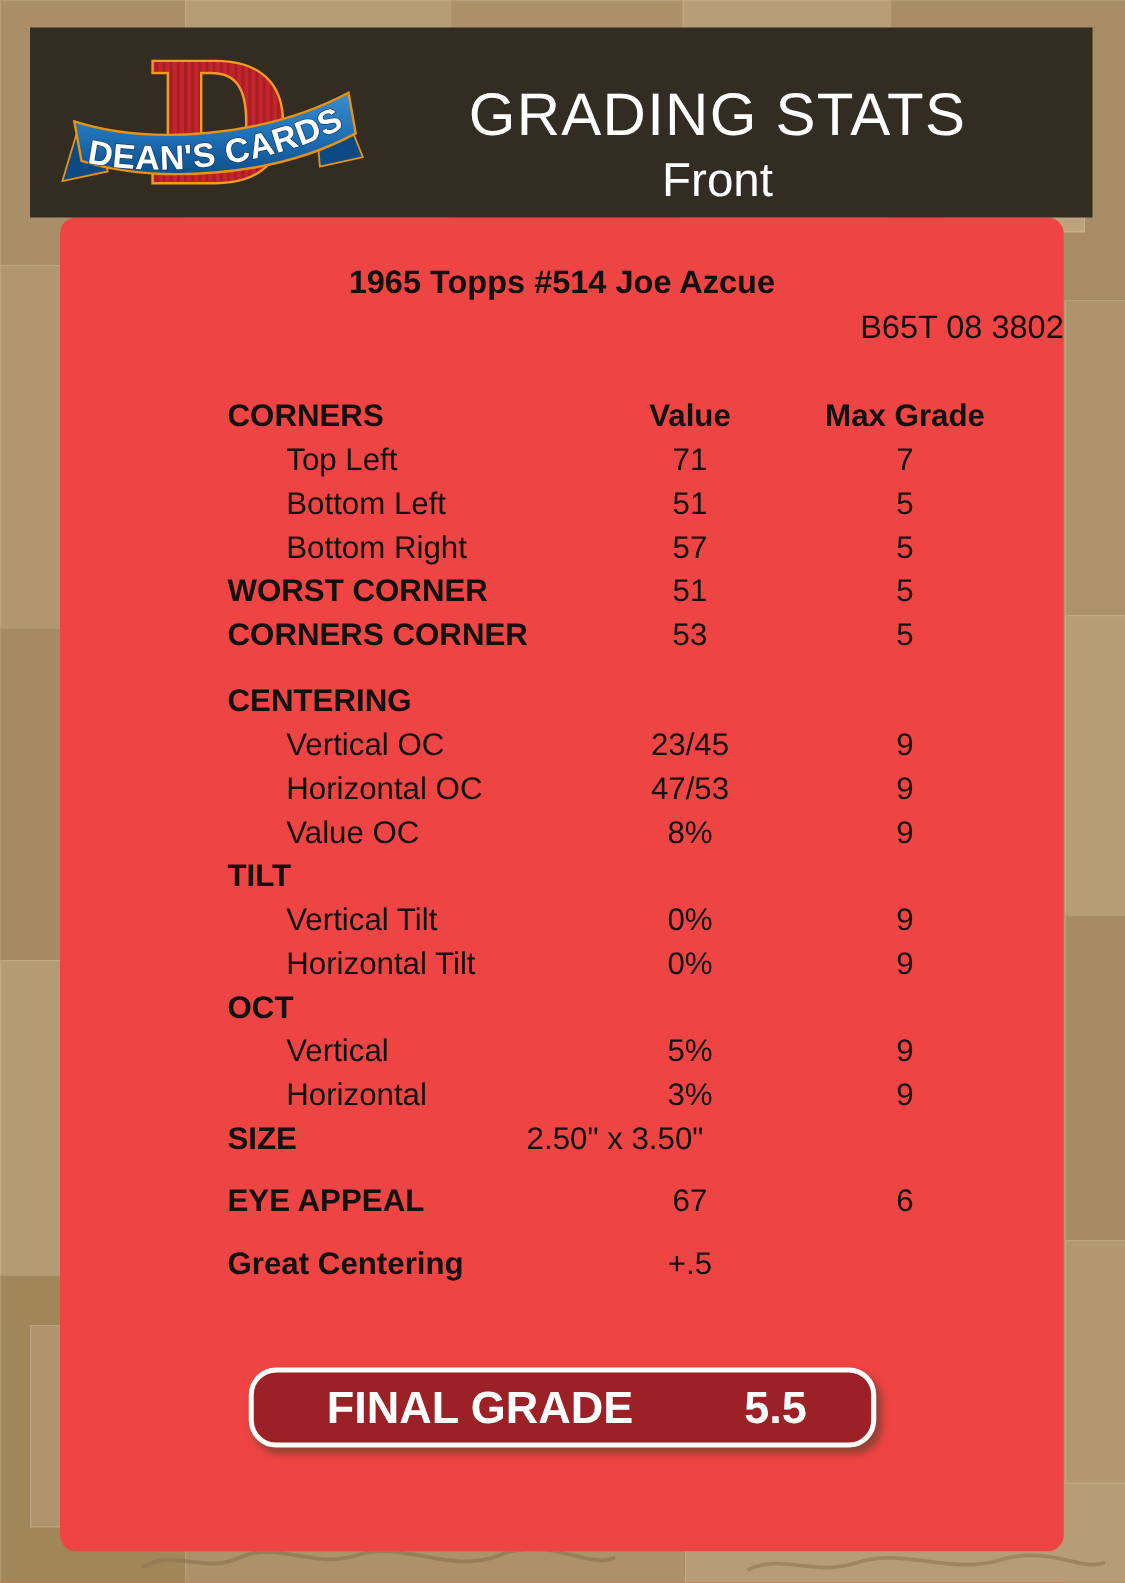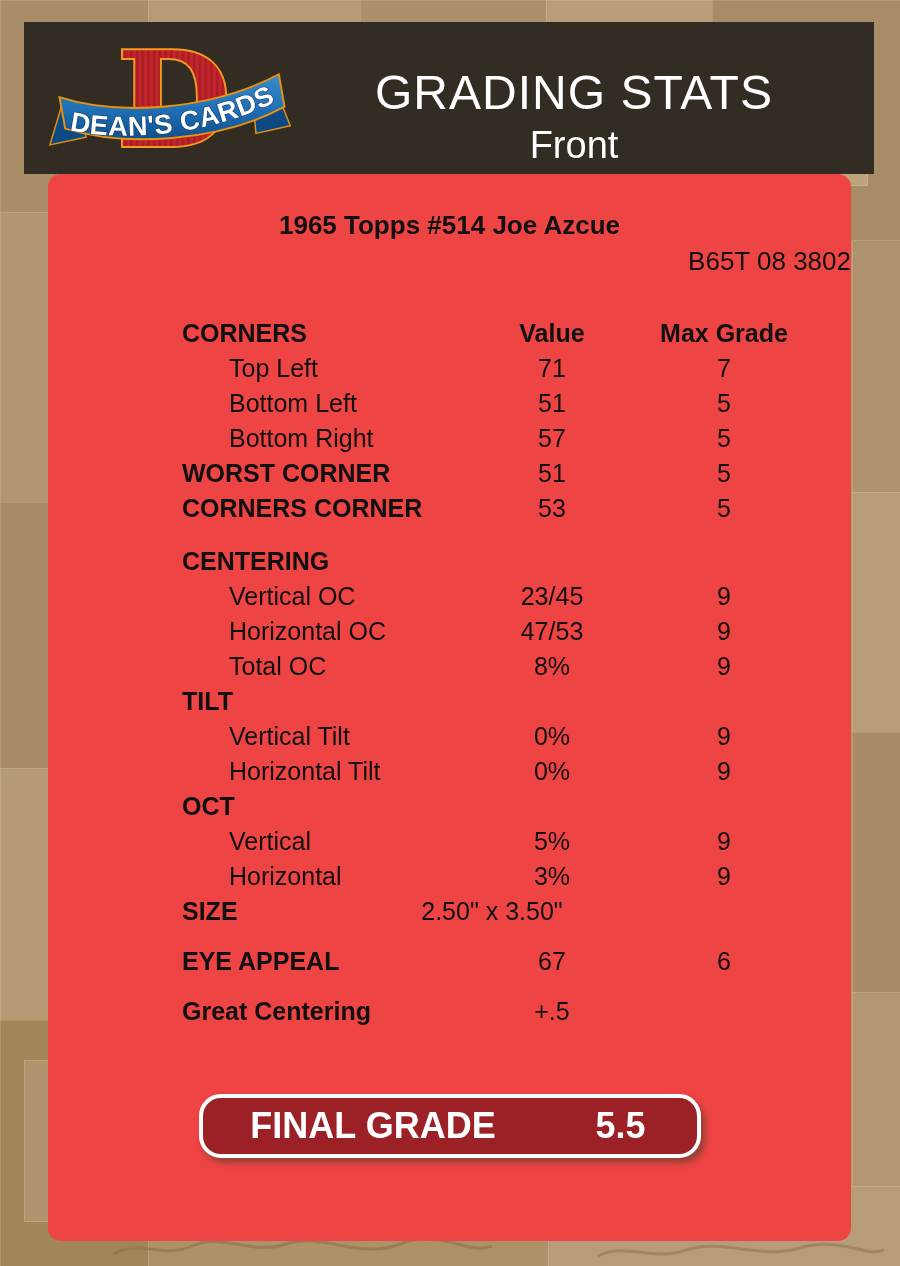--- a/index.html
+++ b/index.html
@@ -43,21 +43,21 @@
   .gap18{margin-top:18px;}
   .gap15{margin-top:15px;}
   
   .final{
     position:absolute;left:151px;top:920px;width:502px;height:64px;
     background:#9b2126;border:4px solid #ffffff;border-radius:22px;
     box-shadow:4px 5px 6px rgba(75,62,40,.55);
     box-sizing:border-box;display:flex;align-items:center;
     color:#fff;font-weight:bold;font-size:36px;
   }
-  .final .f-lbl{position:absolute;left:0;width:340px;text-align:center;}
+  .final .f-lbl{position:absolute;left:11px;width:340px;text-align:center;}
   .final .f-val{position:absolute;left:340px;width:155px;text-align:center;}
 </style>
 </head>
 <body>
 
 <div class="bg">
   <div class="bg-card" style="left:0;top:0;width:148px;height:212px;background:#a98e67;"></div>
   <div class="bg-card" style="left:148px;top:0;width:212px;height:170px;background:#b69c75;"></div>
   <div class="bg-card" style="left:360px;top:0;width:186px;height:200px;background:#ab906a;"></div>
   <div class="bg-card" style="left:546px;top:0;width:166px;height:150px;background:#b89e78;"></div>
@@ -127,21 +127,21 @@
       <span class="lbl">Vertical OC</span>
       <span class="val">23/45</span>
       <span class="max">9</span>
     </div>
     <div class="t-row">
       <span class="lbl">Horizontal OC</span>
       <span class="val">47/53</span>
       <span class="max">9</span>
     </div>
     <div class="t-row">
-      <span class="lbl">Total OC</span>
+      <span class="lbl">Value OC</span>
       <span class="val">8%</span>
       <span class="max">9</span>
     </div>
     <div class="t-row sec">
       <span class="lbl">TILT</span>
       <span class="val"></span>
       <span class="max"></span>
     </div>
     <div class="t-row">
       <span class="lbl">Vertical Tilt</span>

